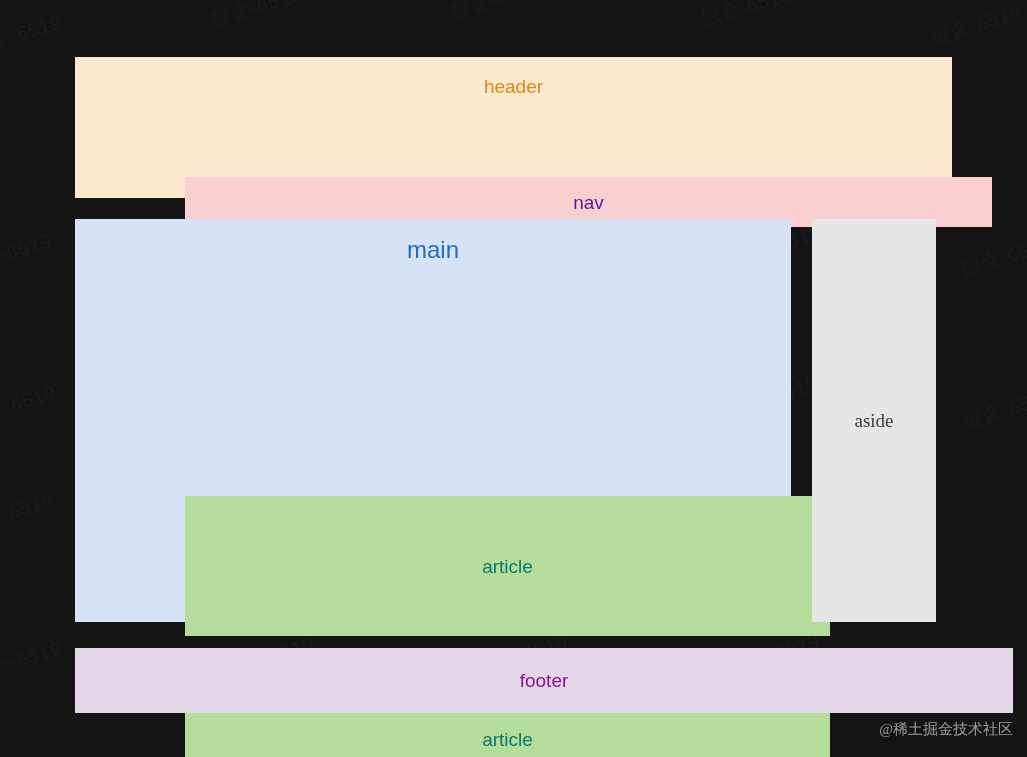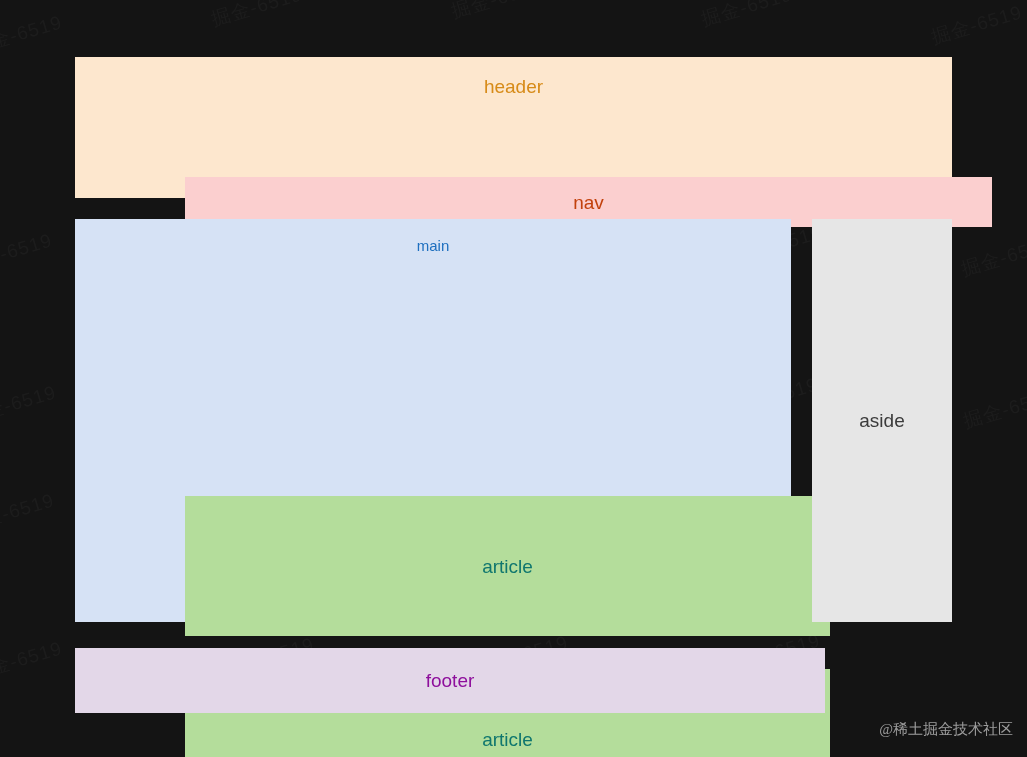--- a/index.html
+++ b/index.html
@@ -76,39 +76,39 @@
   }
 
   
   #nav-box {
     left: 110px;
     top: 120px;
     width: 807px;
     height: 50px;
     background: #fbcfcf;
   }
-  #nav-label { color: #c2410c; text-align: right; }
+  #nav-label { color: #4c1d95; text-align: right; }
 
   
   #main-box {
     left: 75px;
     top: 219px;
     width: 716px;
     height: 403px;
     background: #d6e2f5;
     display: block;
   }
   #main-label {
     position: absolute;
     left: 0;
     right: 0;
     top: 19px;
     text-align: center;
     color: #1e6fbf;
-    font-size: 15px;
+    font-size: 24px;
   }
 
   
   #article-1-box {
     left: 110px;
     top: 277px;
     width: 645px;
     height: 140px;
     background: #b4dd9b;
   }
@@ -118,31 +118,32 @@
     width: 645px;
     height: 140px;
     background: #b4dd9b;
   }
   .article-label { color: #0f766e; }
 
   
   #aside-box {
     left: 812px;
     top: 219px;
-    width: 140px;
+    width: 124px;
     height: 403px;
     background: #e6e6e6;
+    font-family: Liberation Serif, serif;
   }
   #aside-label { color: #3b3b3b; }
 
   
   #footer-box {
     left: 75px;
     top: 648px;
-    width: 750px;
+    width: 938px;
     height: 65px;
     background: #e3d7e8;
   }
   #footer-label { color: #8e0f9c; }
 
   
   #credit {
     position: absolute;
     right: 14px;
     bottom: 18px;

